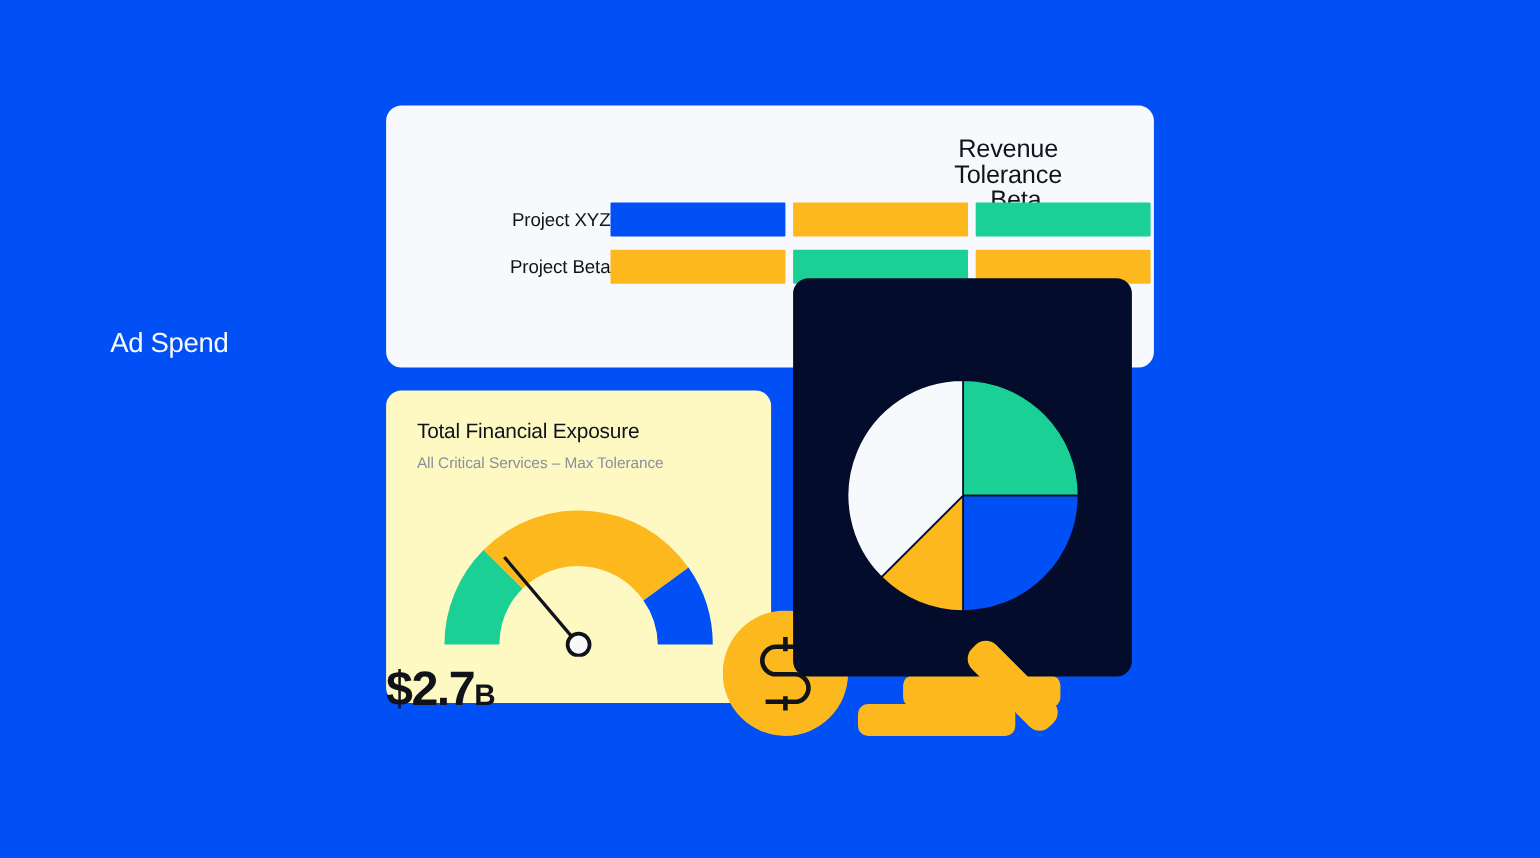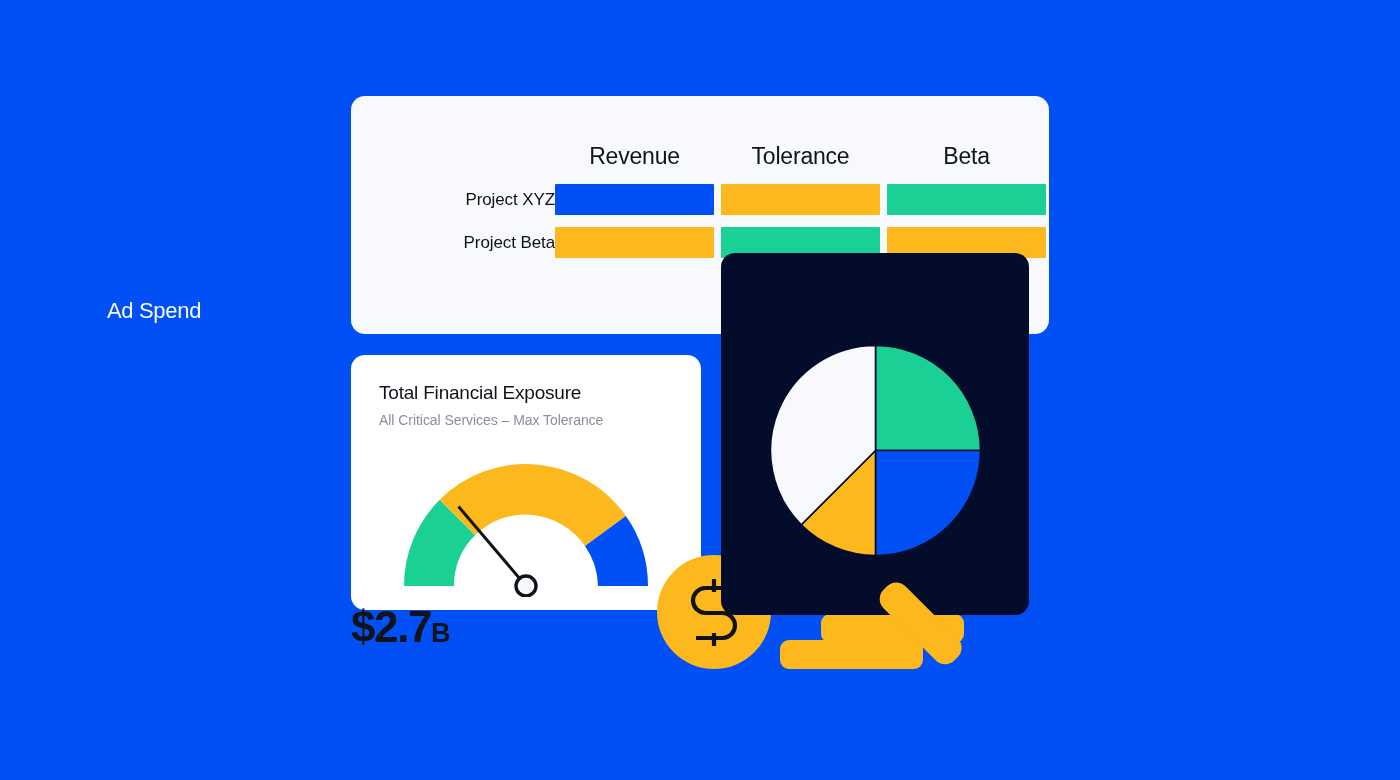--- a/index.html
+++ b/index.html
@@ -41,20 +41,21 @@
     position: absolute;
     left: 0; top: 0; right: 0; bottom: 0;
     padding: 28px 46px 22px 44px;
   }
 
   .table-head {
     display: flex;
     align-items: flex-end;
     height: 44px;
     margin-bottom: 10px;
+    flex-direction: column;
   }
   .table-head .rowlabel-cell { width: 160px; flex: none; }
   .table-head .col-cell {
     width: 159px;
     flex: none;
     margin-right: 7px;
     text-align: center;
     font-size: 23px;
     color: #10131a;
     letter-spacing: -0.2px;
@@ -90,22 +91,22 @@
   .bar.blue  { background: #0050f5; }
   .bar.amber { background: #fcb81c; }
   .bar.green { background: #1bd094; }
 
   
   .card-gauge {
     position: absolute;
     left: 351px;
     top: 355px;
     width: 350px;
-    height: 255px;
-    background: #ffffff;
+    height: 284px;
+    background: #fef9c3;
     border-radius: 14px;
     z-index: 2;
     padding: 27px 0 0 28px;
   }
   .gauge-title {
     font-size: 19px;
     color: #10131a;
     letter-spacing: -0.2px;
     line-height: 1.2;
   }
@@ -181,21 +182,21 @@
     height: 9px;
     border-radius: 50%;
     background: #f7f9fc;
   }
   .dark-title {
     position: absolute;
     left: 0;
     top: 300px;
     width: 308px;
     text-align: center;
-    font-size: 22px;
+    font-size: 25px;
     color: #f7f9fc;
     letter-spacing: -0.3px;
     line-height: 1;
   }
   .pie-wrap {
     position: absolute;
     left: 49px;
     top: 92px;
     width: 211px;
     height: 211px;

